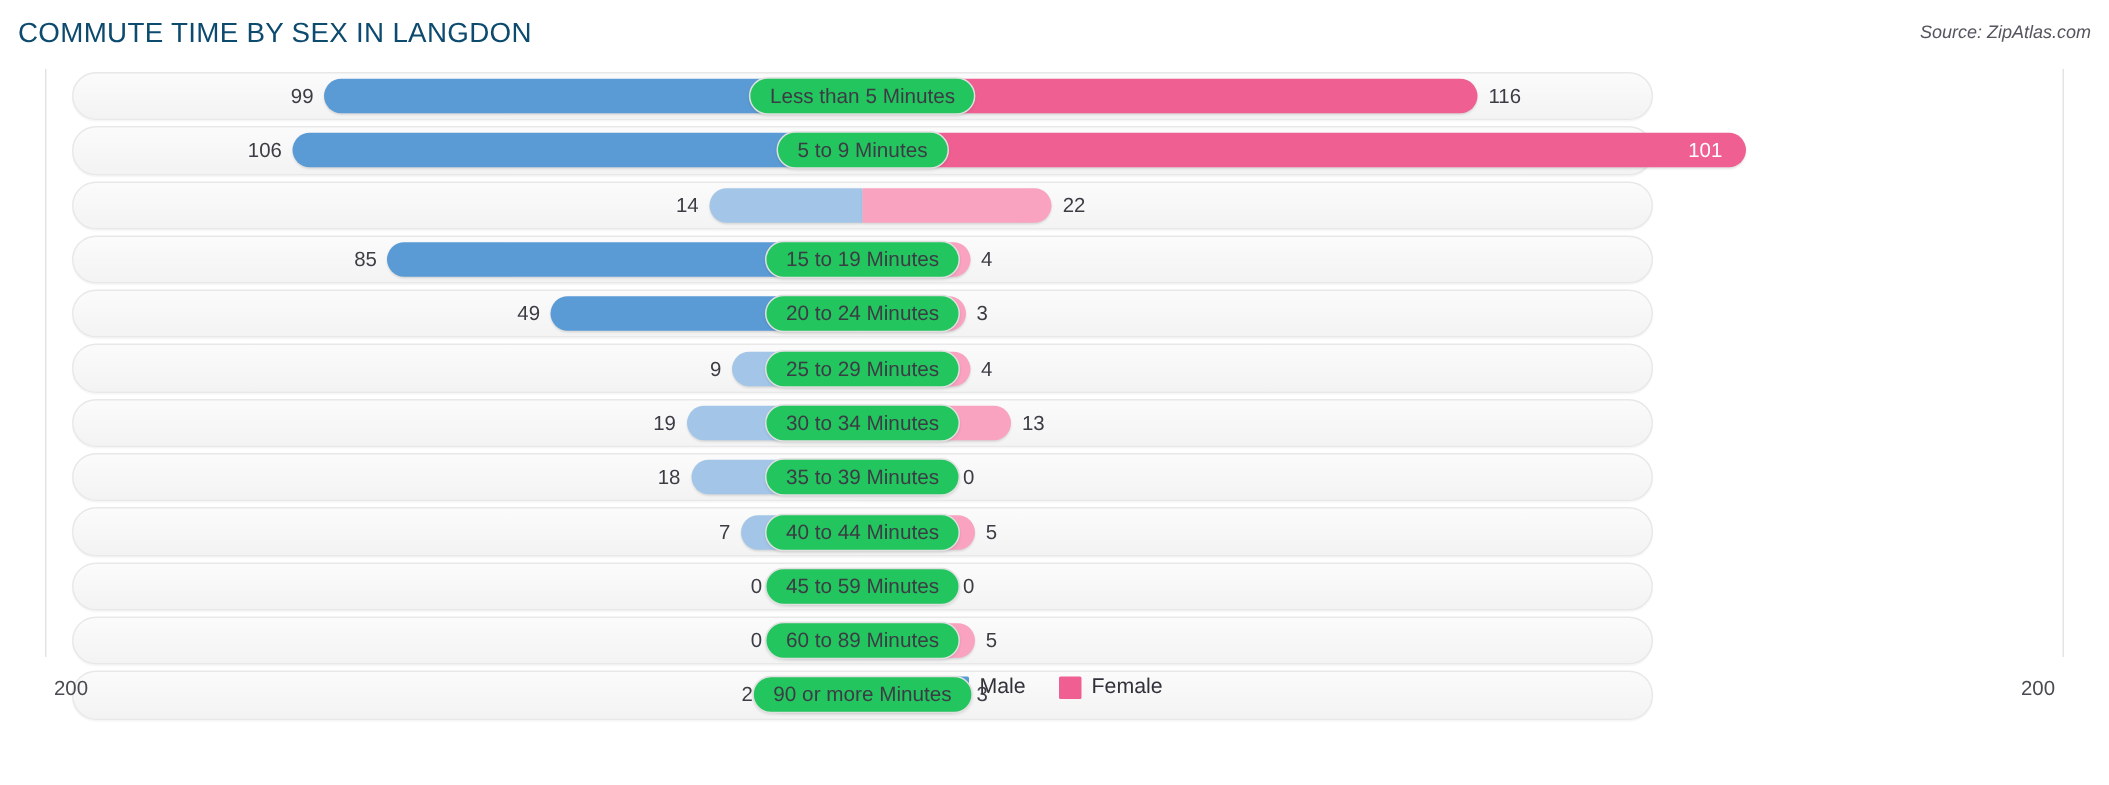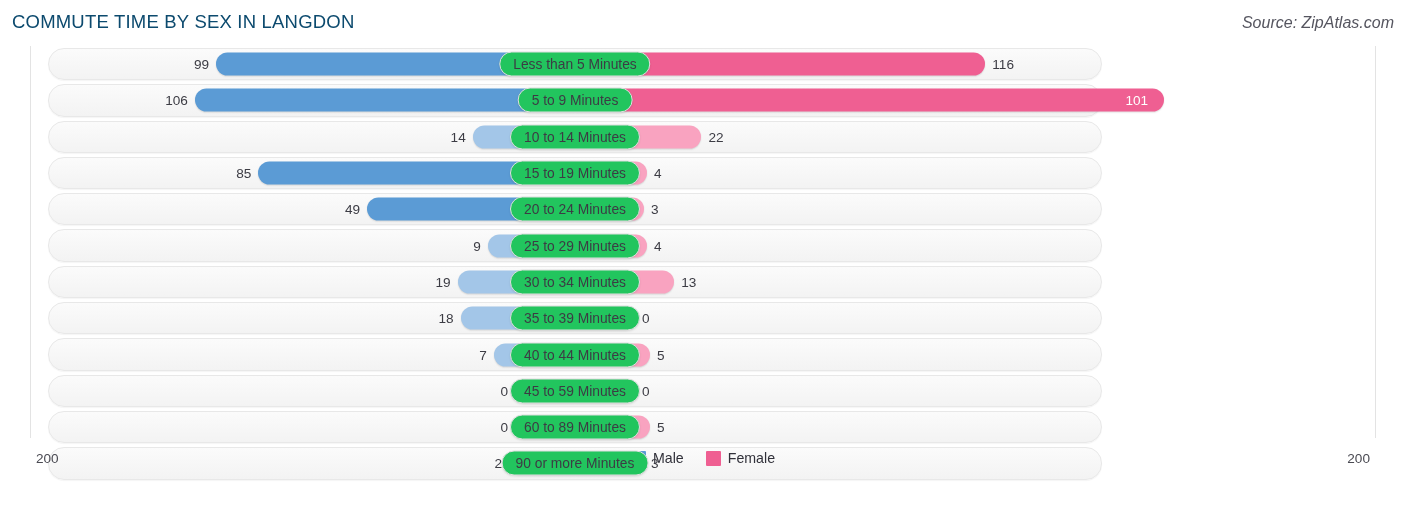--- a/index.html
+++ b/index.html
@@ -30,21 +30,21 @@
     font-size: 18.5px;
     font-weight: 400;
     letter-spacing: 0.2px;
     color: #0c4a6e;
     white-space: nowrap;
   }
   .chart-source {
     position: absolute;
     right: 12px;
     top: 14px;
-    font-size: 16px;
+    font-size: 12px;
     font-style: italic;
     color: #55555f;
     white-space: nowrap;
   }
 
   
   .plot {
     position: absolute;
     left: 0;
     top: 46px;
@@ -215,21 +215,20 @@
           <div class="center-pill">5 to 9 Minutes</div>
         </div>
       </div>
       <div class="row">
         <div class="track"></div>
         <div class="bars">
           <div class="bar male" style="width: 102.28px; background: rgb(163, 198, 232);"></div>
           <div class="bar female" style="width: 126.44px; background: rgb(249, 163, 192);"></div>
           <div class="val outside-left" style="right: calc(50% + 109.28px);">14</div>
           <div class="val outside-right" style="left: calc(50% + 133.44px);">22</div>
-          <div class="center-pill">10 to 14 Minutes</div>
         </div>
       </div>
       <div class="row">
         <div class="track"></div>
         <div class="bars">
           <div class="bar male" style="width: 316.7px; background: rgb(91, 155, 213);"></div>
           <div class="bar female" style="width: 72.08px; background: rgb(249, 163, 192);"></div>
           <div class="val outside-left" style="right: calc(50% + 323.7px);">85</div>
           <div class="val outside-right" style="left: calc(50% + 79.08px);">4</div>
           <div class="center-pill">15 to 19 Minutes</div>

